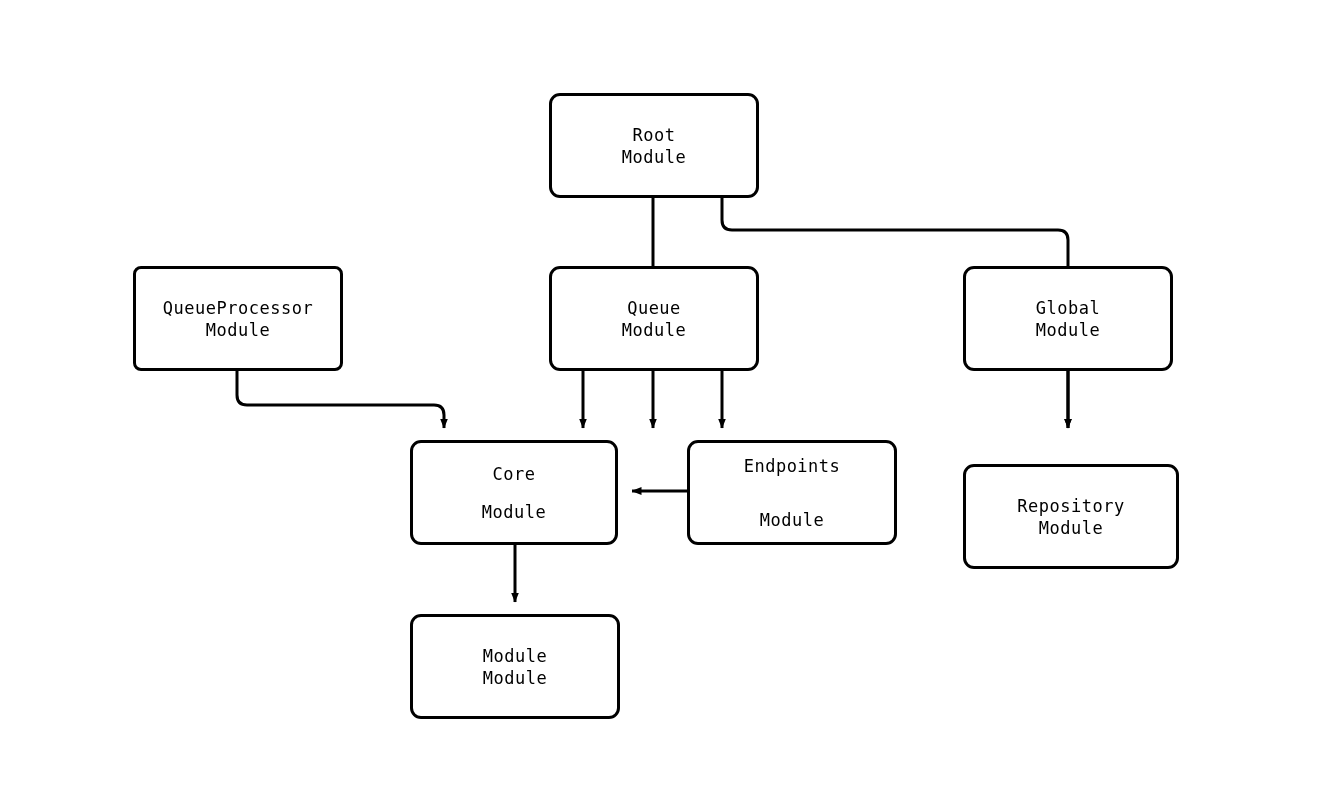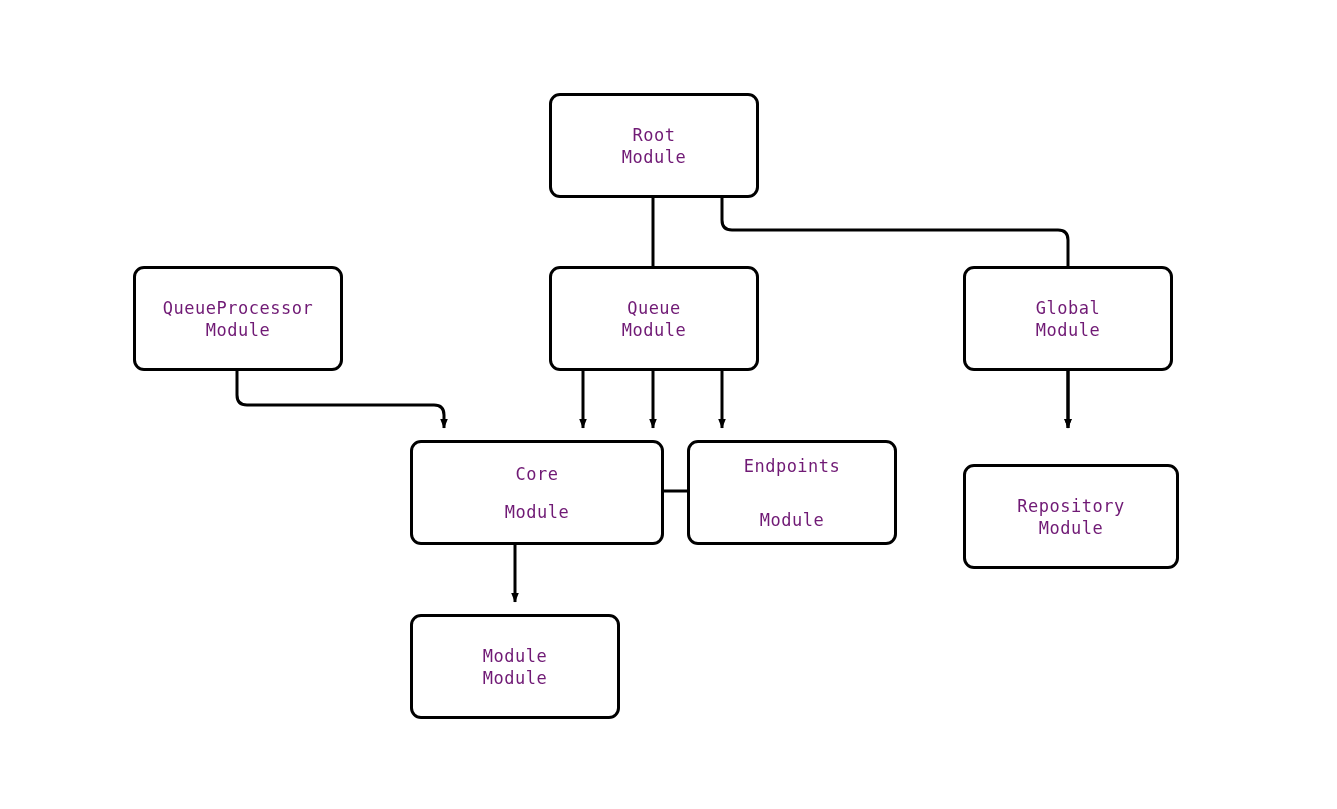--- a/index.html
+++ b/index.html
@@ -34,21 +34,21 @@
     border-radius: 11px;
     display: flex;
     flex-direction: column;
     align-items: center;
     justify-content: center;
     z-index: 2;
   }
   .node-line {
     font-size: 17px;
     line-height: 22px;
-    color: #701a75;
+    color: #000000;
     letter-spacing: 0.5px;
     white-space: pre;
     text-align: center;
   }
 </style>
 </head>
 <body>
 
 <div id="diagram-root">
 
@@ -68,33 +68,33 @@
         <path d="M 1068,371 L 1068,428" marker-end="url(#arrowhead)"></path>
         <path d="M 515,545 L 515,602" marker-end="url(#arrowhead)"></path>
       </g>
   </svg>
 
   <div id="node-layer">
       <div class="node" style="left: 549px; top: 93px; width: 210px; height: 105px;">
         <div class="node-line">Root</div>
         <div class="node-line">Module</div>
       </div>
-      <div class="node" style="left: 133px; top: 266px; width: 210px; height: 105px;">
+      <div class="node" style="left: 133px; top: 266px; width: 210px; height: 105px; border-radius: 8px;">
         <div class="node-line">QueueProcessor</div>
         <div class="node-line">Module</div>
       </div>
       <div class="node" style="left: 549px; top: 266px; width: 210px; height: 105px;">
         <div class="node-line">Queue</div>
         <div class="node-line">Module</div>
       </div>
       <div class="node" style="left: 963px; top: 266px; width: 210px; height: 105px;">
         <div class="node-line">Global</div>
         <div class="node-line">Module</div>
       </div>
-      <div class="node" style="left: 410px; top: 440px; width: 254px; height: 105px; gap: 16px;">
+      <div class="node" style="left: 410px; top: 440px; width: 208px; height: 105px; gap: 16px;">
         <div class="node-line">Core</div>
         <div class="node-line">Module</div>
       </div>
       <div class="node" style="left: 687px; top: 440px; width: 210px; height: 105px; gap: 32px;">
         <div class="node-line">Endpoints</div>
         <div class="node-line">Module</div>
       </div>
       <div class="node" style="left: 963px; top: 464px; width: 216px; height: 105px;">
         <div class="node-line">Repository</div>
         <div class="node-line">Module</div>

